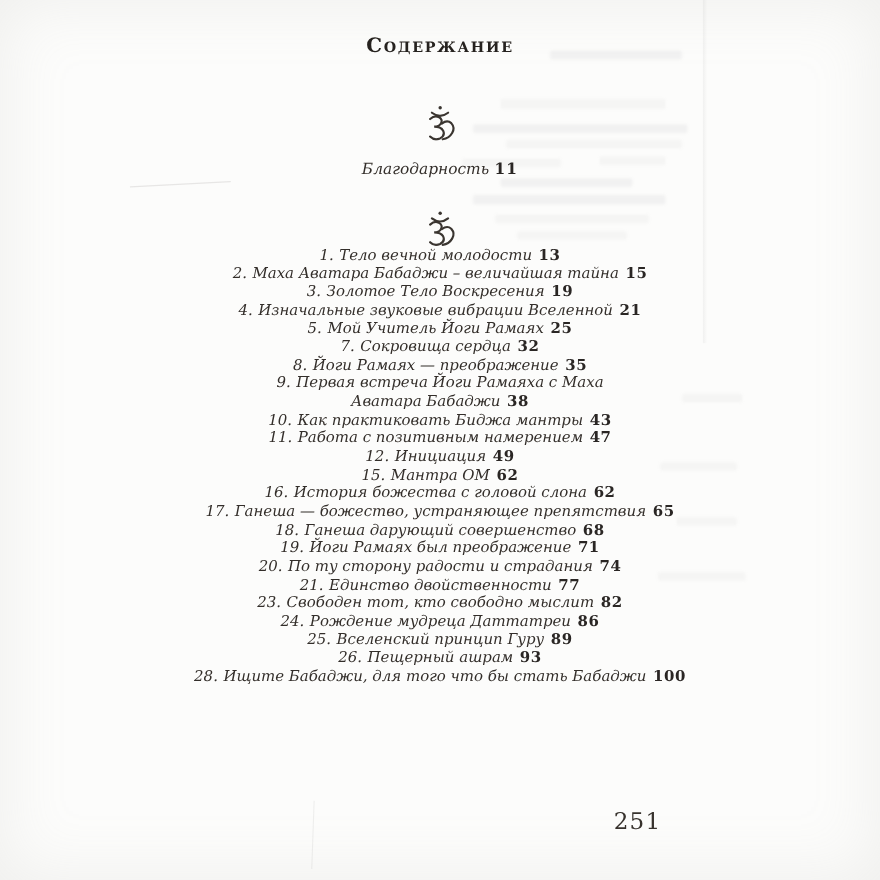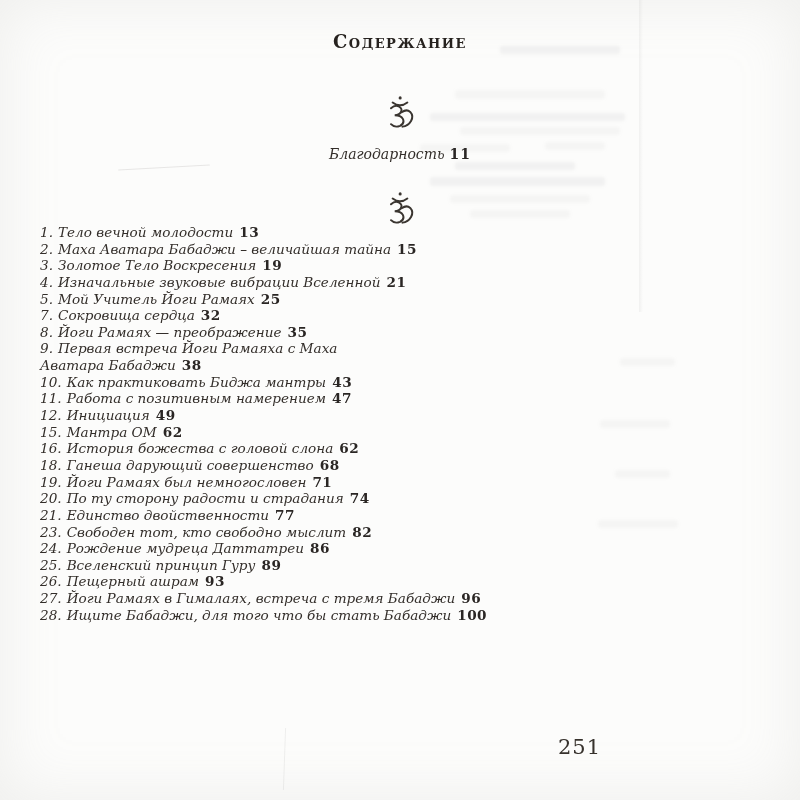--- a/index.html
+++ b/index.html
@@ -23,21 +23,21 @@
   .om-2{top:191px;}
   .om svg{display:inline-block;}
   
   .ack{
     position:absolute;top:146px;left:0;width:800px;text-align:center;
     font-style:italic;font-size:14px;color:#332e2a;
   }
   .ack .pg{font-style:normal;font-weight:bold;margin-left:5px;letter-spacing:1px;}
   
   .toc{
-    position:absolute;top:224px;left:40px;width:720px;
+    position:absolute;top:224px;left:40px;width:720px;text-align:center;
     font-style:italic;font-size:13.6px;color:#332e2a;
   }
   .toc-line{height:16.65px;line-height:16.65px;white-space:nowrap;}
   .num{margin-right:5px;}
   .pg{font-style:normal;font-weight:bold;margin-left:6px;letter-spacing:0.5px;color:#2a2624;}
   
   .folio{
     position:absolute;top:735px;left:558px;
     font-size:21px;color:#37322d;letter-spacing:1px;
   }
@@ -152,27 +152,30 @@
 
 
       <div class="toc-line l1">
         <span class="num">15.</span><span class="ttl">Мантра ОМ</span><span class="pg">62</span>
       </div>
 
       <div class="toc-line l1">
         <span class="num">16.</span><span class="ttl">История божества с головой слона</span><span class="pg">62</span>
       </div>
 
+      <div class="toc-line l1">
+        <span class="num">17.</span><span class="ttl">Ганеша — божество, устраняющее препятствия</span><span class="pg">65</span>
+      </div>
 
       <div class="toc-line l1">
         <span class="num">18.</span><span class="ttl">Ганеша дарующий совершенство</span><span class="pg">68</span>
       </div>
 
       <div class="toc-line l1">
-        <span class="num">19.</span><span class="ttl">Йоги Рамаях был немногословен</span><span class="pg">71</span>
+        <span class="num">19.</span><span class="ttl">Йоги Рамаях был преображение</span><span class="pg">71</span>
       </div>
 
       <div class="toc-line l1">
         <span class="num">20.</span><span class="ttl">По ту сторону радости и страдания</span><span class="pg">74</span>
       </div>
 
       <div class="toc-line l1">
         <span class="num">21.</span><span class="ttl">Единство двойственности</span><span class="pg">77</span>
       </div>
 
@@ -186,23 +189,20 @@
       </div>
 
       <div class="toc-line l1">
         <span class="num">25.</span><span class="ttl">Вселенский принцип Гуру</span><span class="pg">89</span>
       </div>
 
       <div class="toc-line l1">
         <span class="num">26.</span><span class="ttl">Пещерный ашрам</span><span class="pg">93</span>
       </div>
 
-      <div class="toc-line l1">
-        <span class="num">27.</span><span class="ttl">Йоги Рамаях в Гималаях, встреча с тремя Бабаджи</span><span class="pg">96</span>
-      </div>
 
       <div class="toc-line l1">
         <span class="num">28.</span><span class="ttl">Ищите Бабаджи, для того что бы стать Бабаджи</span><span class="pg">100</span>
       </div>
 
     </div>
 
   <div class="folio">251</div>
 
 </div>

